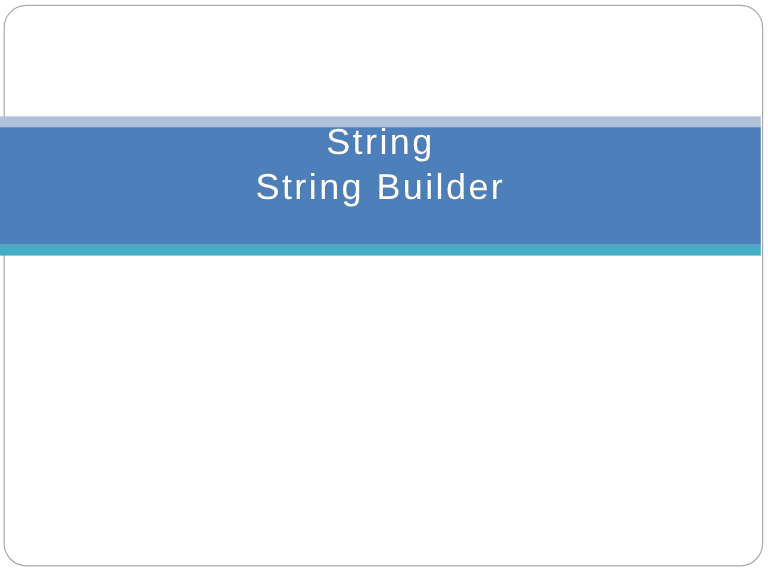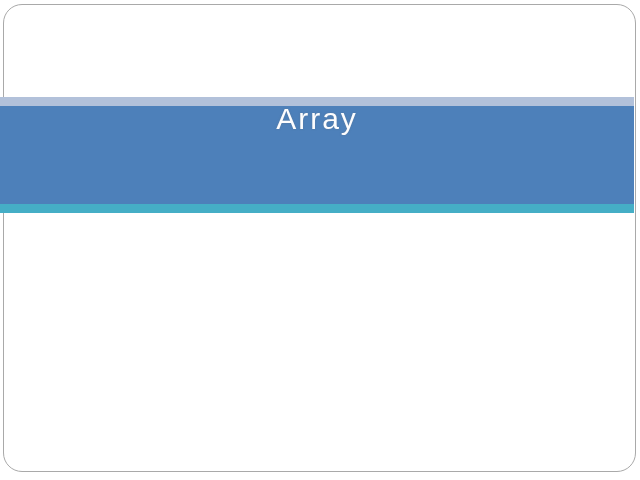--- a/index.html
+++ b/index.html
@@ -68,16 +68,17 @@
 
   <div class="slide"></div>
 
   <div class="title-band">
     <div class="strip-top"></div>
     <div class="strip-main"></div>
     <div class="strip-bottom"></div>
   </div>
 
   <div class="slide-title">
-    <div class="title-line">Array</div>
+    <div class="title-line">String</div>
+    <div class="title-line">String Builder</div>
   </div>
 
 </div>
 
 </body></html>

